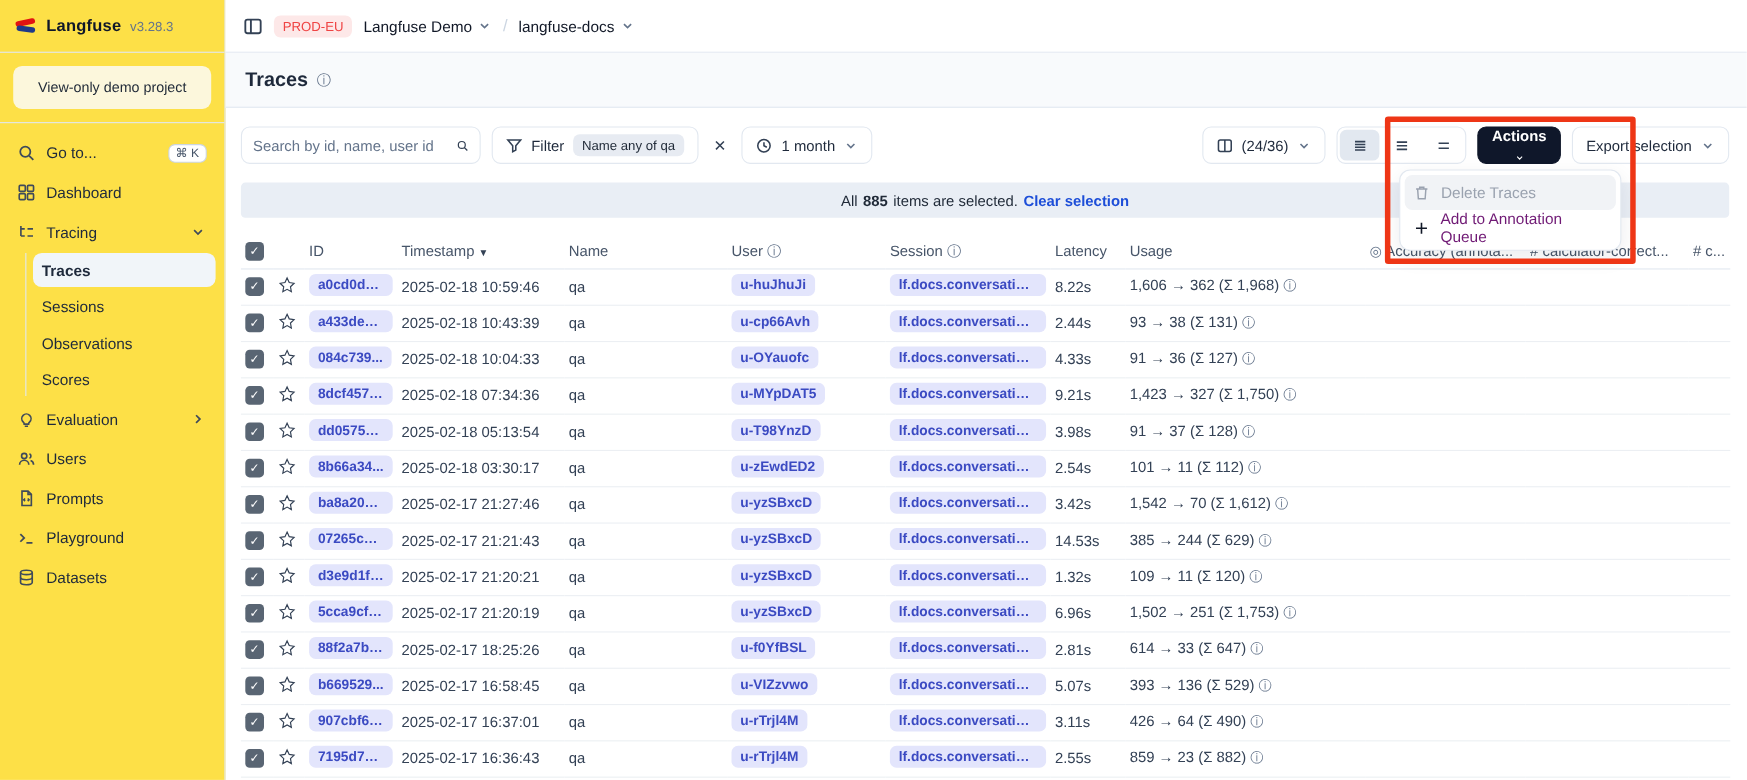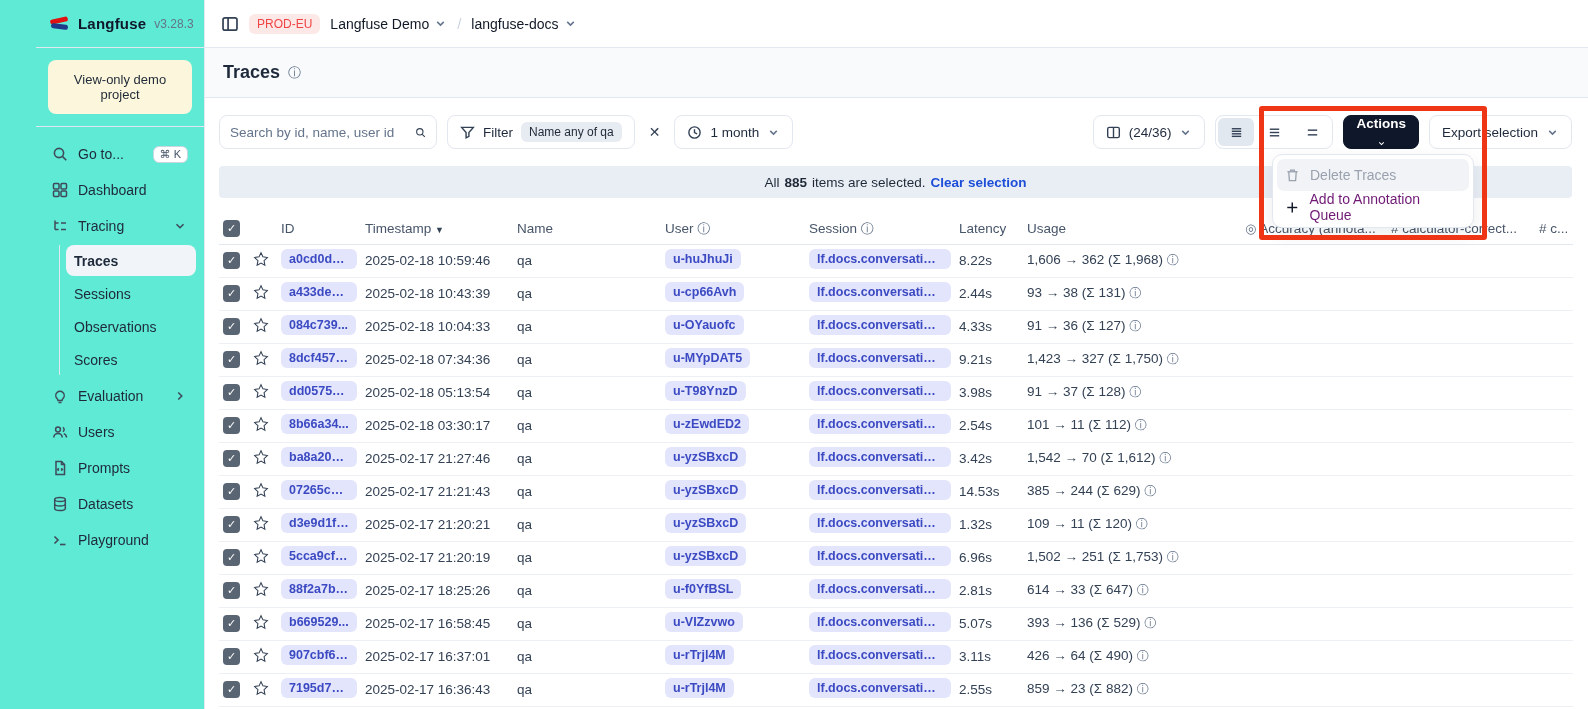--- a/index.html
+++ b/index.html
@@ -1,21 +1,21 @@
 <!DOCTYPE html>
 <html><head>
 <meta charset="utf-8">
 <style>
   * { margin:0; padding:0; box-sizing:border-box; }
   html,body { width:1588px; height:709px; overflow:hidden; background:#fff;
     font-family:"Liberation Sans","DejaVu Sans",sans-serif; color:#0f172a; }
   .app { position:relative; width:1588px; height:709px; display:flex; }
 
   
-  .sidebar { width:205px; flex:0 0 205px; border-right:1px solid #e2e8f0; background:#5eead4;padding-left:36px; }
+  .sidebar { width:205px; flex:0 0 205px; border-right:1px solid #e2e8f0; background:#fde047; }
   .logo-row { height:48px; display:flex; align-items:center; gap:8px; padding:0 14px; border-bottom:1px solid #e2e8f0; }
   .logo-mark { width:20px; height:16px; position:relative; flex:0 0 20px;}
   .logo-mark .b1{position:absolute;left:0;top:2px;width:18px;height:5px;border-radius:3px;background:#e11312;transform:rotate(-12deg);}
   .logo-mark .b2{position:absolute;left:1px;top:8px;width:17px;height:5px;border-radius:3px;background:#1e3a8a;transform:rotate(8deg);}
   .logo-name { font-weight:700; font-size:15px; letter-spacing:.2px; }
   .logo-ver { font-size:12px; color:#64748b; }
   .viewonly-wrap { padding:12px 12px; border-bottom:1px solid #e2e8f0; }
   .viewonly { background:#fcf7dc; border-radius:8px; padding:12px 10px; font-size:13px; color:#1f2937; text-align:center; }
   .viewonly a { color:#1f2937; }
   .nav { padding:10px 8px; }
@@ -172,33 +172,33 @@
       <div class="nav-item">
         <svg width="16" height="16" viewBox="0 0 16 16" fill="none" stroke="currentColor" stroke-width="1.5">
             <path d="M4 1.5h5.5l3 3v10H4z"></path>
             <path d="M9.5 1.5v3h3"></path>
             <path d="M6.8 8.2 5.6 9.4l1.2 1.2"></path>
             <path d="M9.2 8.2l1.2 1.2-1.2 1.2"></path>
           </svg>
         <span class="grow">Prompts</span>
       </div>
       <div class="nav-item">
+        <svg width="16" height="16" viewBox="0 0 16 16" fill="none" stroke="currentColor" stroke-width="1.6">
+            <polyline points="2.5,4.5 6,8 2.5,11.5"></polyline>
+            <line x1="8" y1="12.5" x2="13.5" y2="12.5"></line>
+          </svg>
+        <span class="grow">Playground</span>
+      </div>
+      <div class="nav-item">
         <svg width="16" height="16" viewBox="0 0 16 16" fill="none" stroke="currentColor" stroke-width="1.5">
             <ellipse cx="8" cy="3.4" rx="5.3" ry="2"></ellipse>
             <path d="M2.7 3.4v9.2c0 1.1 2.4 2 5.3 2s5.3-.9 5.3-2V3.4"></path>
             <path d="M2.7 8c0 1.1 2.4 2 5.3 2s5.3-.9 5.3-2"></path>
           </svg>
         <span class="grow">Datasets</span>
-      </div>
-      <div class="nav-item">
-        <svg width="16" height="16" viewBox="0 0 16 16" fill="none" stroke="currentColor" stroke-width="1.6">
-            <polyline points="2.5,4.5 6,8 2.5,11.5"></polyline>
-            <line x1="8" y1="12.5" x2="13.5" y2="12.5"></line>
-          </svg>
-        <span class="grow">Playground</span>
       </div>
     </nav>
   </aside>
 
   <div class="main">
     <div class="topbar">
       <svg width="18" height="18" viewBox="0 0 16 16" fill="none" stroke="#334155" stroke-width="1.5">
           <rect x="1.8" y="2.5" width="12.4" height="11" rx="1.8"></rect>
           <line x1="6.3" y1="2.5" x2="6.3" y2="13.5"></line>
         </svg>

